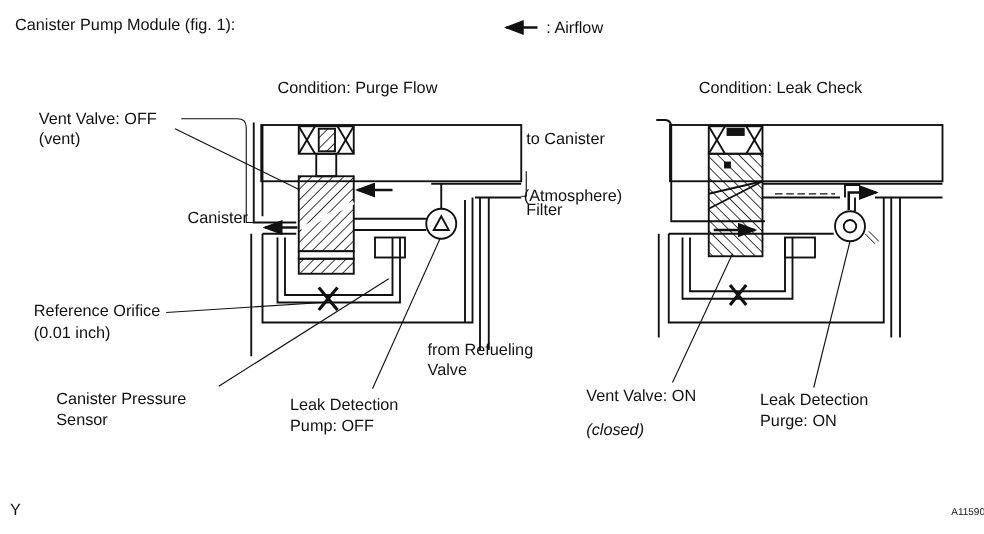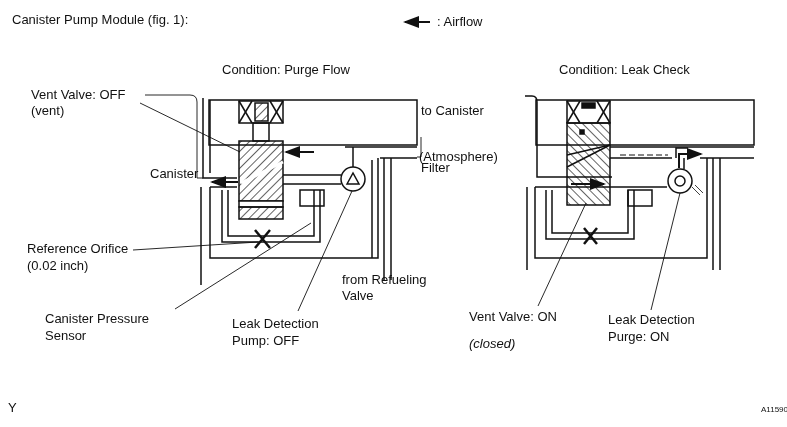--- a/index.html
+++ b/index.html
@@ -133,21 +133,21 @@
 <div class="lbl" style="left:12px;top:12px;">Canister Pump Module (fig. 1):</div>
 <div class="lbl" style="left:437px;top:14px;">: Airflow</div>
 
 <div class="lbl" style="left:222px;top:62px;">Condition: Purge Flow</div>
 <div class="lbl" style="left:559px;top:62px;text-align:center;">Condition: Leak Check</div>
 
 <div class="lbl" style="left:31px;top:87px;">Vent Valve: OFF</div>
 <div class="lbl" style="left:31px;top:103px;">(vent)</div>
 <div class="lbl" style="left:116px;top:166px;margin-left:34px;">Canister</div>
 <div class="lbl" style="left:27px;top:241px;">Reference Orifice</div>
-<div class="lbl" style="left:27px;top:258px;">(0.02 inch)</div>
+<div class="lbl" style="left:27px;top:258px;">(0.01 inch)</div>
 <div class="lbl" style="left:45px;top:311px;">Canister Pressure</div>
 <div class="lbl" style="left:45px;top:328px;">Sensor</div>
 <div class="lbl" style="left:232px;top:316px;">Leak Detection</div>
 <div class="lbl" style="left:232px;top:333px;">Pump: OFF</div>
 <div class="lbl" style="left:421px;top:103px;">to Canister</div>
 <div class="lbl" style="left:421px;top:112px;margin-top:48px;">Filter</div>
 <div class="lbl" style="left:419px;top:149px;">(Atmosphere)</div>
 <div class="lbl" style="left:342px;top:272px;">from Refueling</div>
 <div class="lbl" style="left:342px;top:288px;">Valve</div>
 

